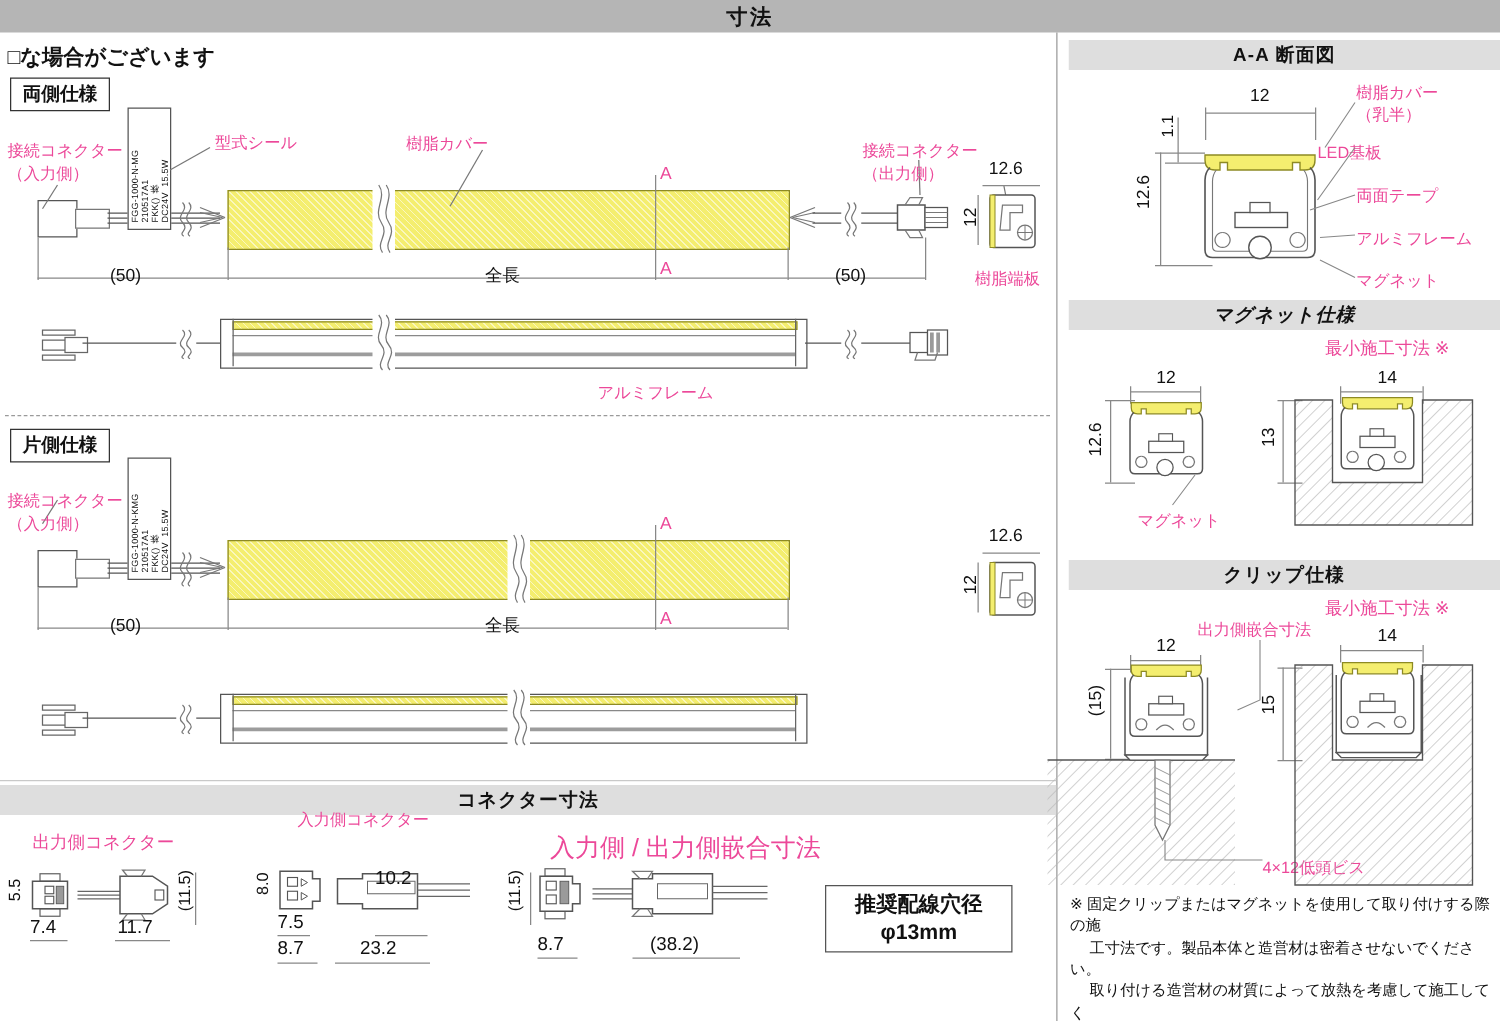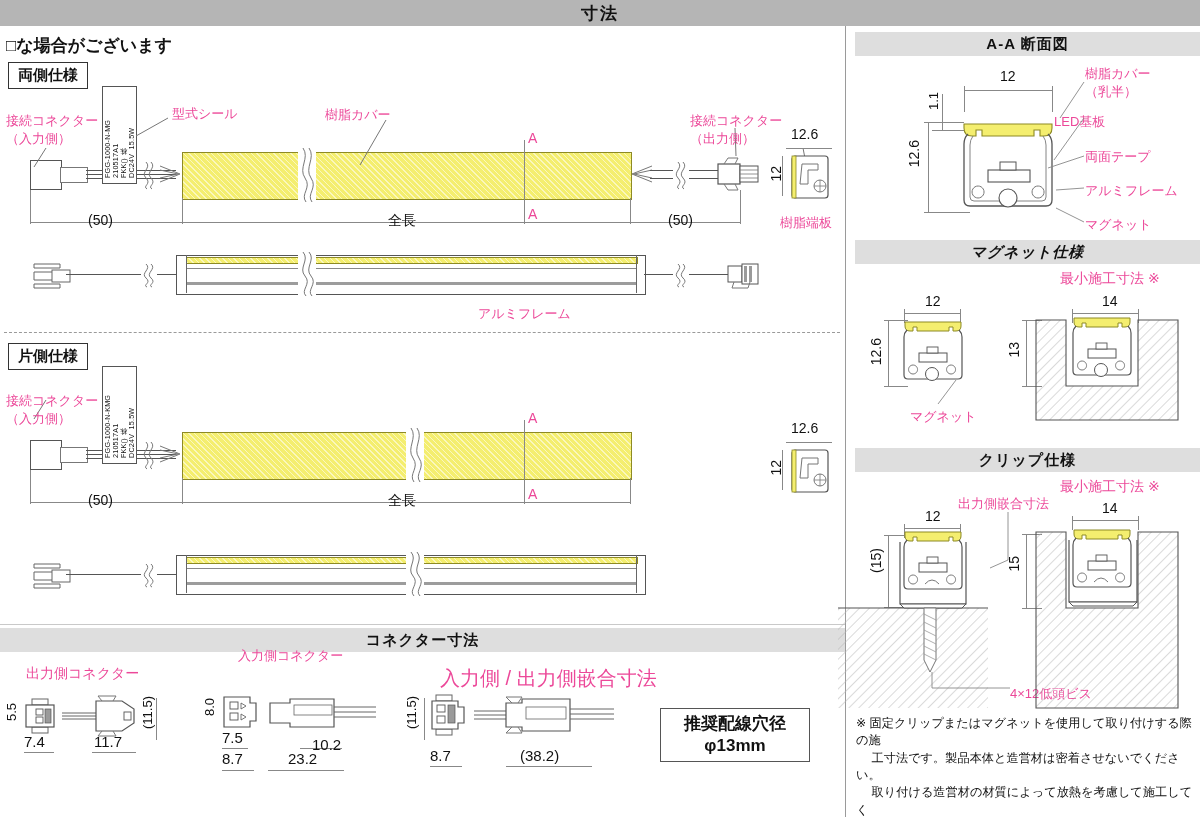--- a/index.html
+++ b/index.html
@@ -324,21 +324,21 @@
 <div class="lnl" style="left:222px;top:748px;width:26px;height:1px;"></div>
 <div class="dim" style="left:222px;top:729px;font-size:15px;">7.5</div>
 <div class="lnl" style="left:222px;top:770px;width:32px;height:1px;"></div>
 <div class="dim" style="left:222px;top:750px;font-size:15px;">8.7</div>
 <svg style="left:268px;top:693px;width:120px;height:44px;">
   <path d="M2 10 h20 v-4 h44 v28 h-44 v-4 h-20 z" fill="#fff" stroke="#555" stroke-width="1.2"></path>
   <rect x="26" y="12" width="38" height="10" fill="#fff" stroke="#666" stroke-width=".8"></rect>
   <path d="M66 14 h42 M66 19 h42 M66 24 h42" stroke="#666" stroke-width="1"></path>
 </svg>
 <div class="lnl" style="left:300px;top:748px;width:42px;height:1px;"></div>
-<div class="dim" style="left:300px;top:736px;font-size:15px;margin-left:12px;">10.2</div>
+<div class="dim" style="left:300px;top:694px;font-size:15px;">10.2</div>
 <div class="lnl" style="left:268px;top:770px;width:76px;height:1px;"></div>
 <div class="dim" style="left:288px;top:750px;font-size:15px;">23.2</div>
 
 <div class="lab" style="left:440px;top:665px;font-size:20px;">入力側 / 出力側嵌合寸法</div>
 <div class="dimv" style="left:404px;top:696px;font-size:13px;">(11.5)</div>
 <div class="lnl" style="left:424px;top:698px;width:1px;height:42px;"></div>
 <svg style="left:430px;top:693px;width:50px;height:46px;">
   <rect x="6" y="2" width="16" height="6" fill="#fff" stroke="#666" stroke-width="1"></rect>
   <rect x="6" y="36" width="16" height="6" fill="#fff" stroke="#666" stroke-width="1"></rect>
   <path d="M2 8 h26 v6 h6 v16 h-6 v6 h-26 z" fill="#fff" stroke="#555" stroke-width="1.2"></path>

